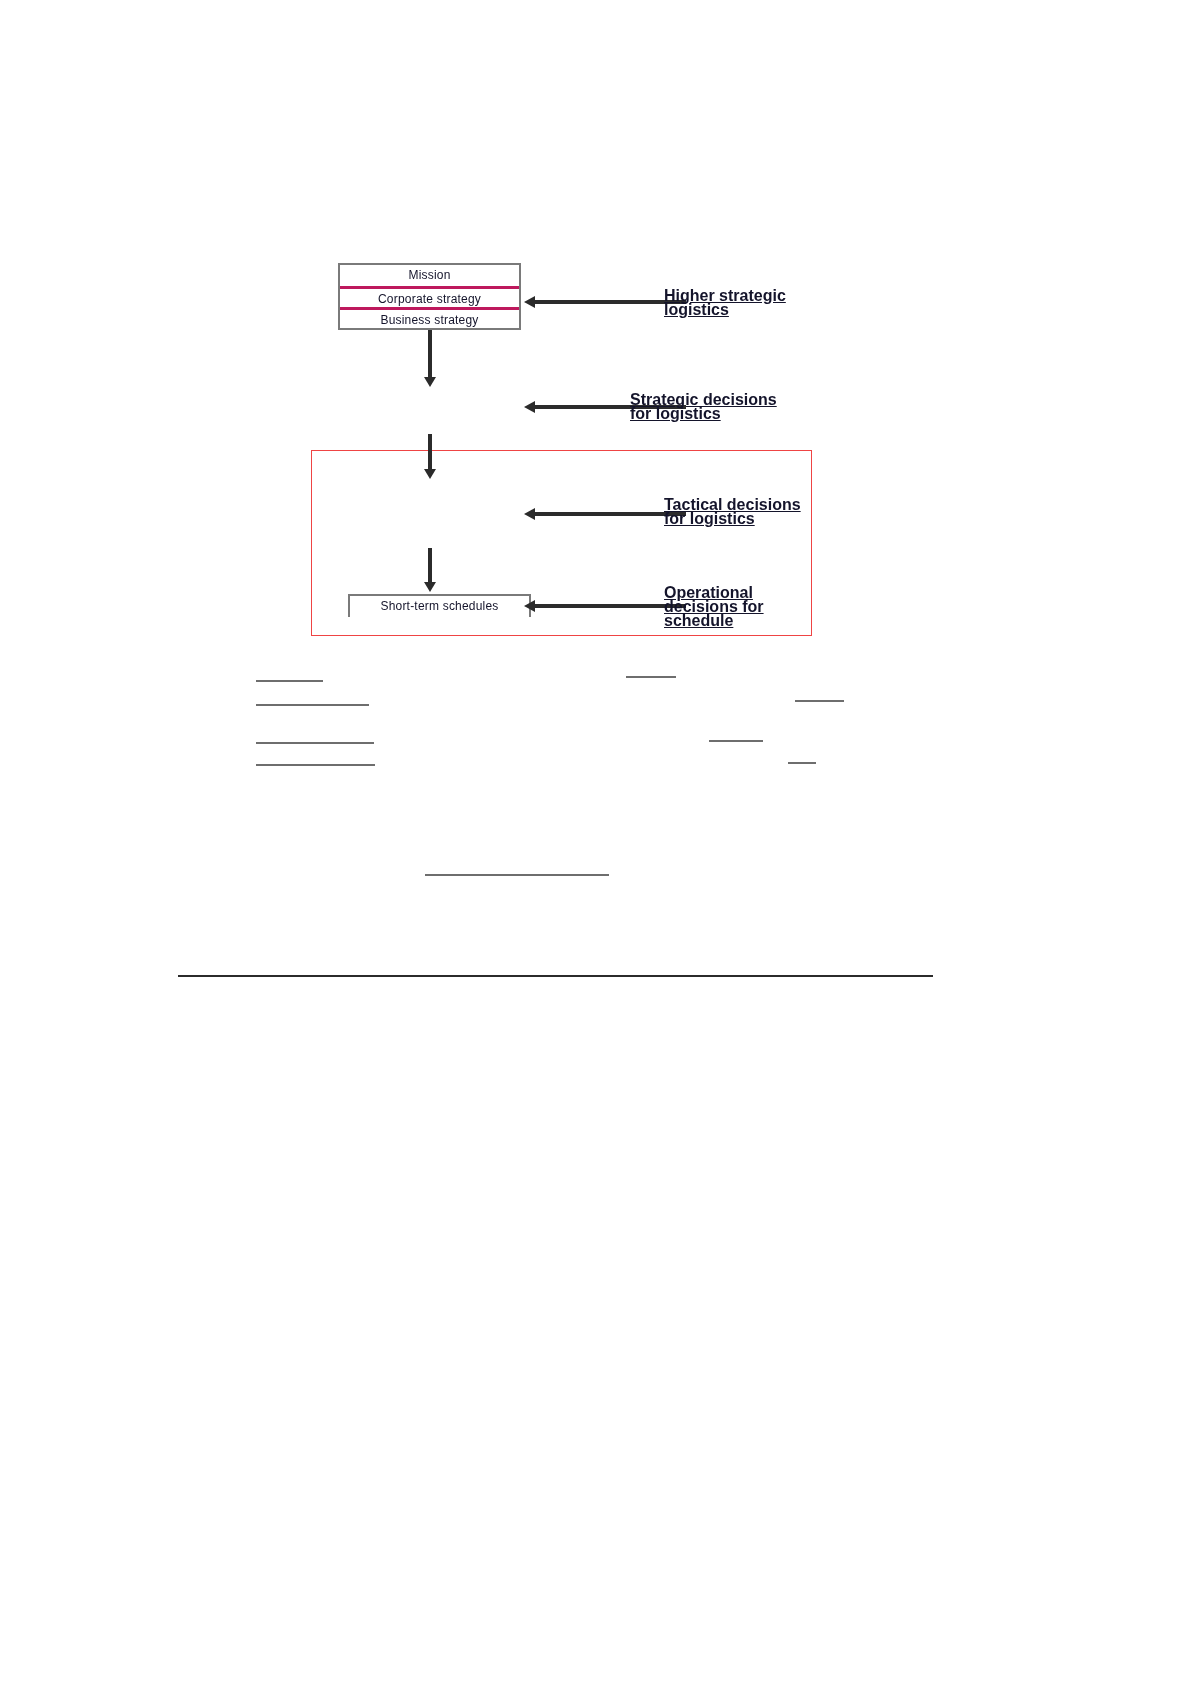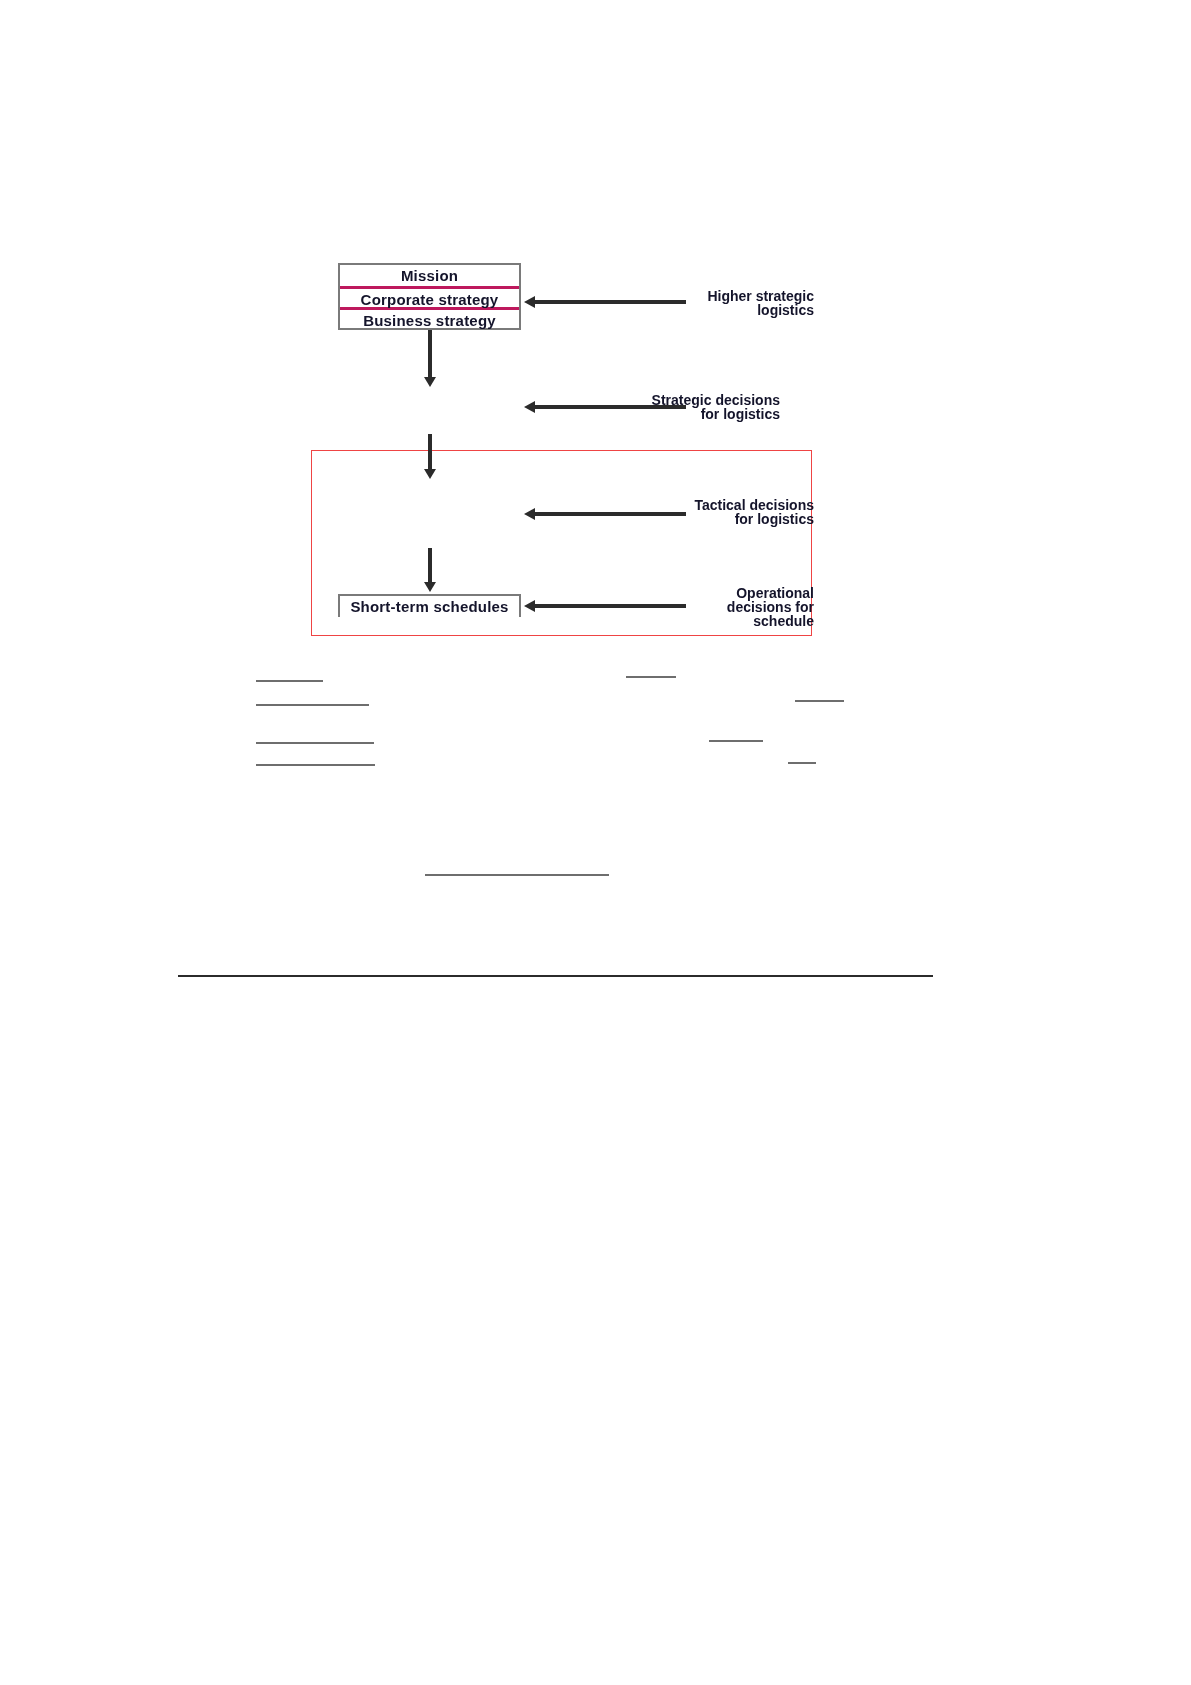--- a/index.html
+++ b/index.html
@@ -47,35 +47,35 @@
   .box-group {
     position: absolute;
     border: 2.5px solid #7a7a7a;
     background: #ffffff;
     box-sizing: border-box;
   }
   .box-row {
     height: 21px;
     line-height: 21px;
     text-align: center;
-    font-size: 15px;
-    font-weight: bold;
+    font-size: 12px;
+    font-weight: normal;
     color: #14142b;
     letter-spacing: 0.2px;
     box-sizing: border-box;
     background: #ffffff;
   }
   .box-row + .box-row {
     border-top: 3px solid #be185d;
   }
 
   #group-strategy  { left: 338px; top: 263px; width: 183px; height: 67px; }
   #group-functional{ left: 338px; top: 389px; width: 183px; height: 45px; }
   #group-tactical  { left: 338px; top: 481px; width: 183px; height: 67px; }
-  #group-operational { left: 338px; top: 594px; width: 183px; height: 23px; }
+  #group-operational { left: 348px; top: 594px; width: 183px; height: 23px; }
 
   
   .v-arrow {
     position: absolute;
     width: 4px;
     background: #2b2b2b;
   }
   .v-arrow::after {
     content: "";
     position: absolute;
@@ -111,26 +111,27 @@
     border-right: 11px solid #2b2b2b;
   }
   #arrow-higher      { left: 534px; top: 300px; width: 152px; }
   #arrow-strategic   { left: 534px; top: 405px; width: 152px; }
   #arrow-tactical    { left: 534px; top: 512px; width: 152px; }
   #arrow-operational { left: 534px; top: 604px; width: 152px; }
 
   
   .annotation {
     position: absolute;
-    font-size: 14px;
+    font-size: 16px;
     font-weight: bold;
     line-height: 14px;
     color: #14142b;
-    text-align: right;
+    text-align: left;
     width: 150px;
+    text-decoration: underline;
   }
   #label-higher      { left: 664px; top: 289px; }
   #label-strategic   { left: 630px; top: 393px; }
   #label-tactical    { left: 664px; top: 498px; }
   #label-operational { left: 664px; top: 586px; }
 
   
   .rule {
     position: absolute;
     height: 1.5px;

